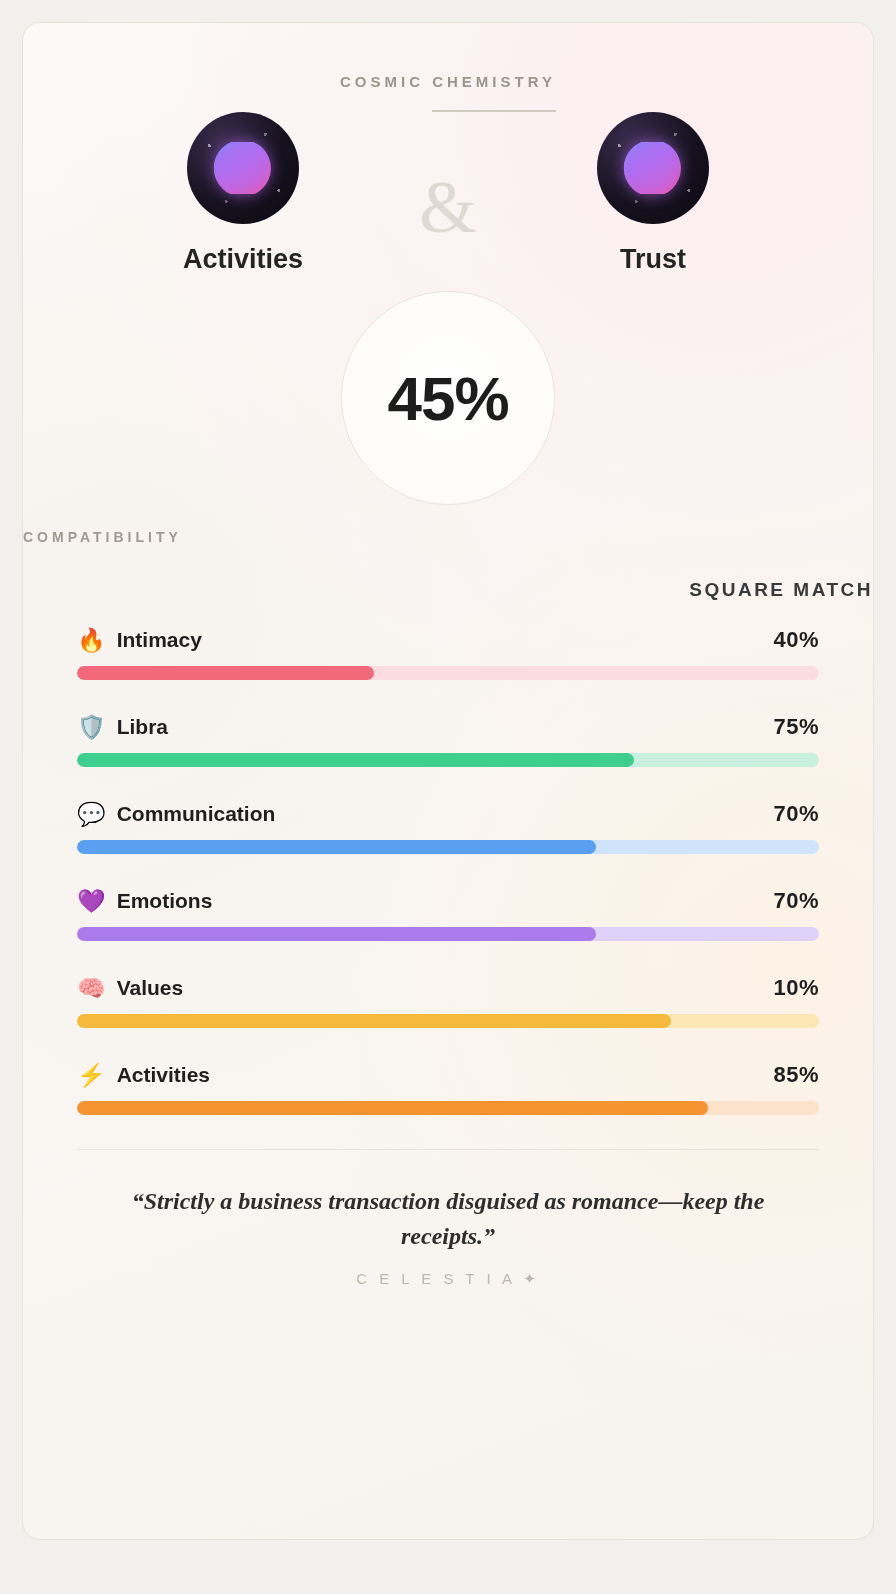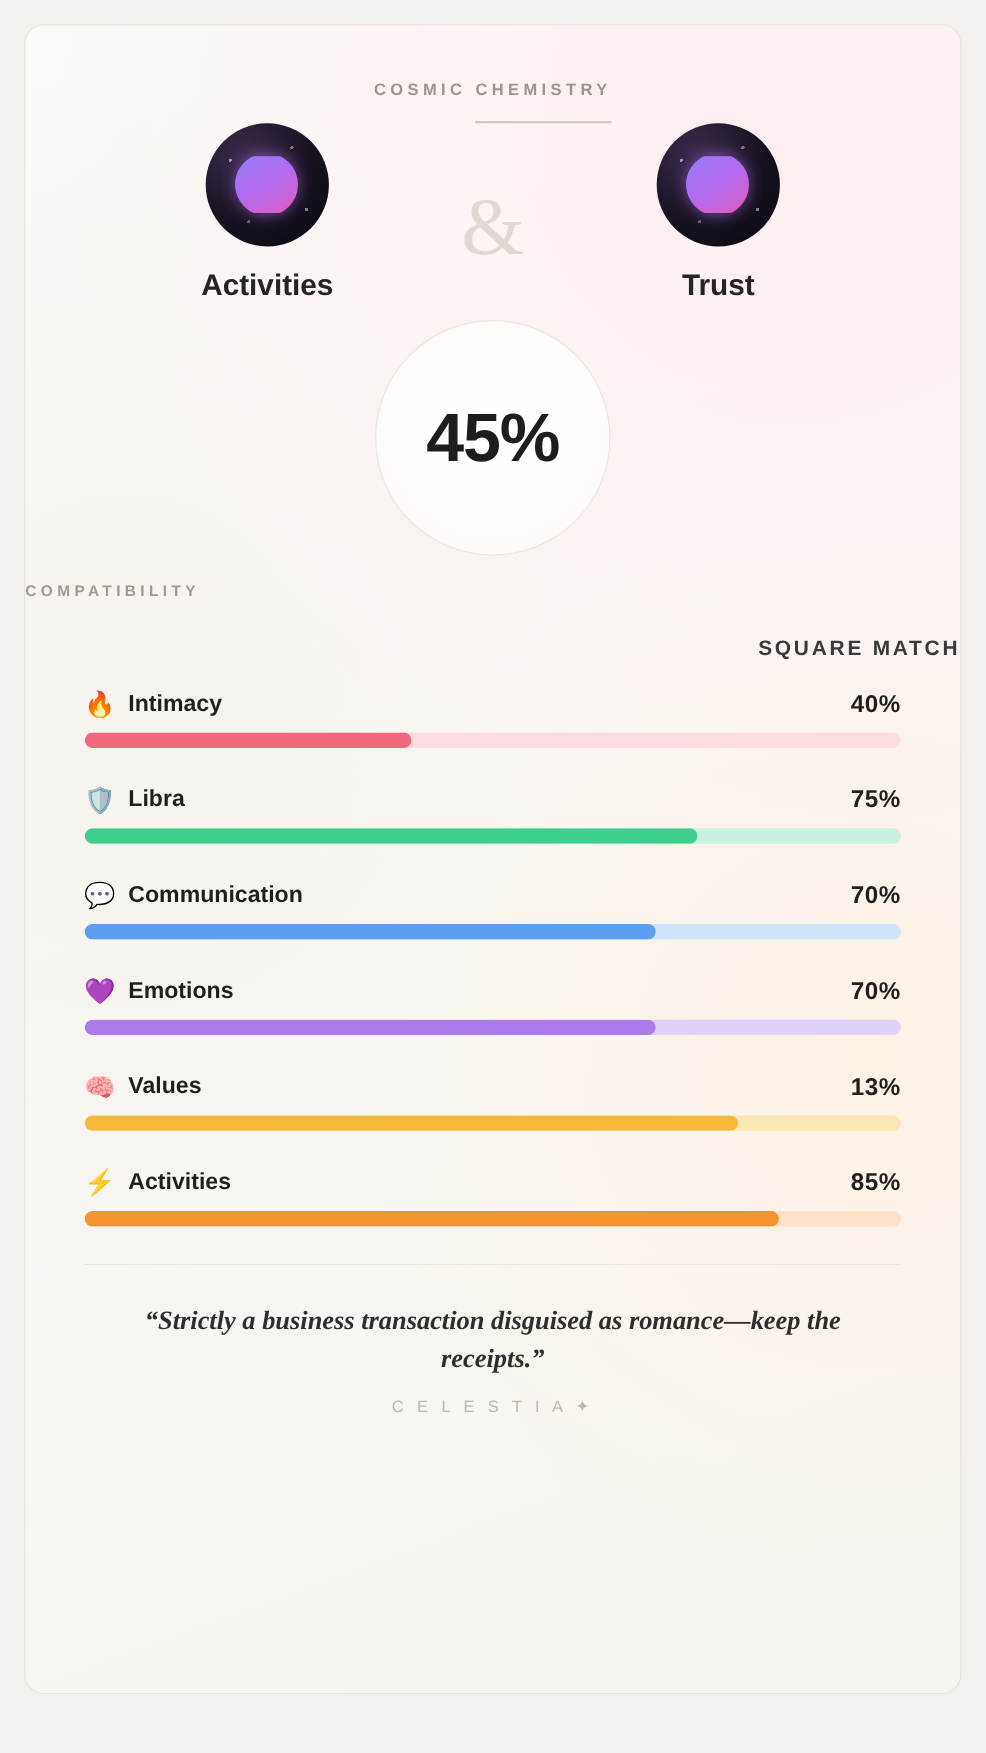--- a/index.html
+++ b/index.html
@@ -249,21 +249,21 @@
         <div class="fill" style="width:70%;background:#ab7bec"></div>
       </div>
     </div>
 
     <div class="metric">
       <div class="metric-top">
         <div class="metric-left">
           <span class="metric-emoji">🧠</span>
           <span class="metric-name">Values</span>
         </div>
-        <span class="metric-val">13%</span>
+        <span class="metric-val">10%</span>
       </div>
       <div class="track" style="background:#fbe7b4">
         <div class="fill" style="width:80%;background:#f5b93b"></div>
       </div>
     </div>
 
     <div class="metric">
       <div class="metric-top">
         <div class="metric-left">
           <span class="metric-emoji">⚡</span>

